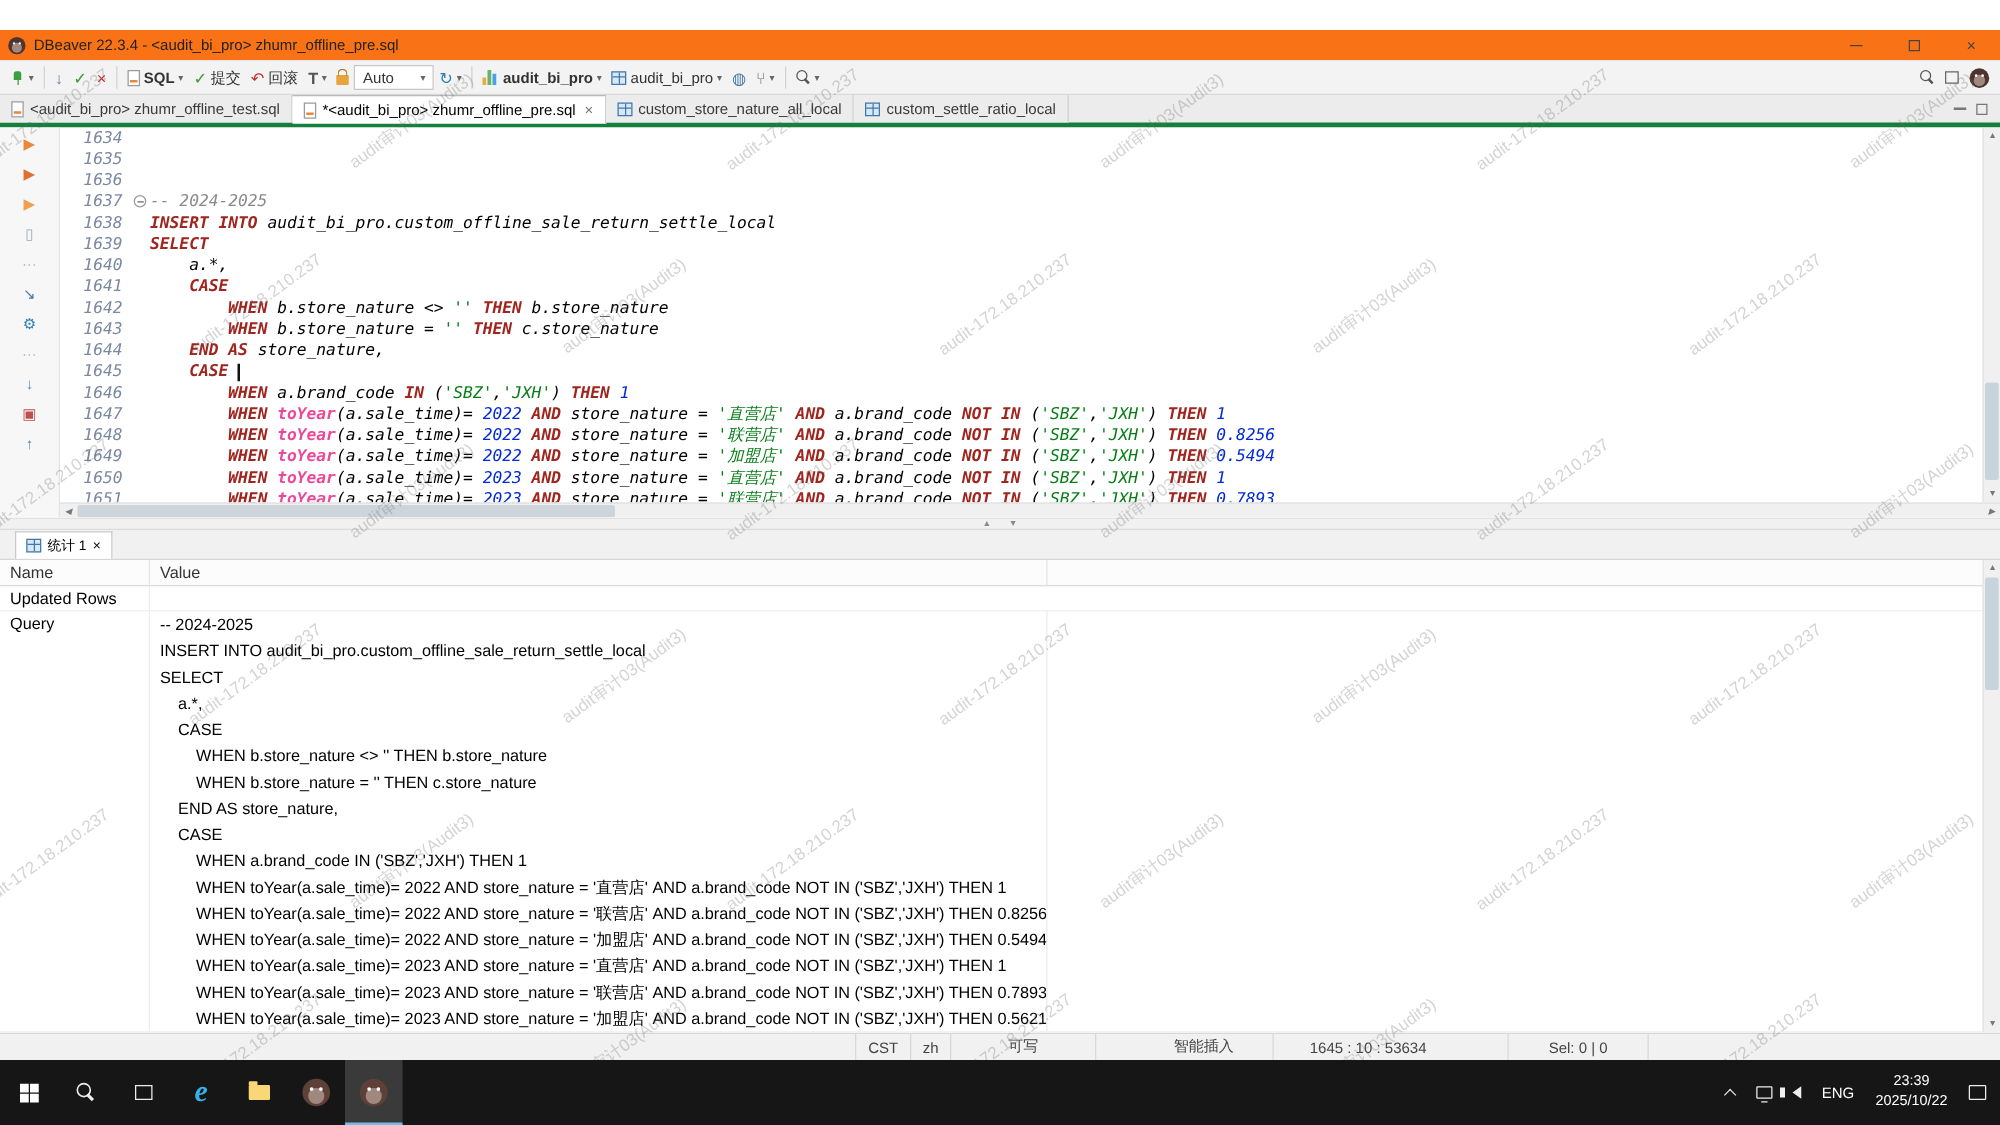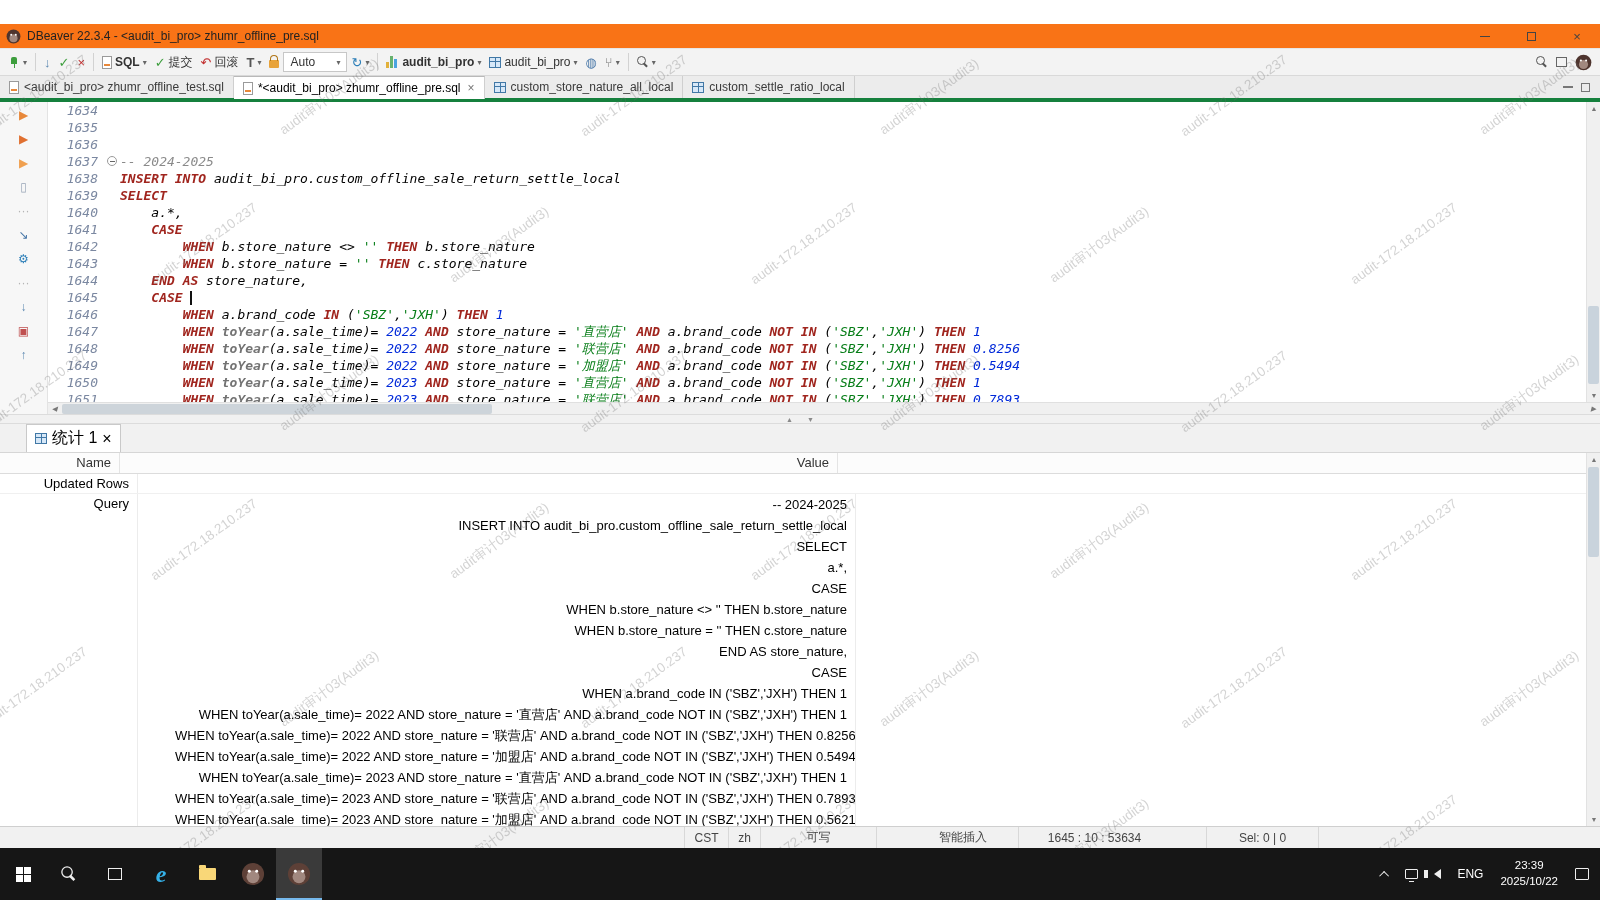--- a/index.html
+++ b/index.html
@@ -60,45 +60,45 @@
   .code-scroll { flex:0 0 300px; display:flex; overflow:hidden; }
   .code-lines { flex:1; font-family:"DejaVu Sans Mono", monospace; font-size:13px; line-height:17px; overflow:hidden; }
   .code-line { display:flex; height:17px; white-space:pre; }
   .ln { flex:0 0 58px; text-align:right; padding-right:8px; color:#7b88a1; }
   .fold-slot { flex:0 0 14px; position:relative; }
   .fold-dot { position:absolute; top:3px; left:1px; width:10px; height:10px; border:1px solid #9a9a9a; border-radius:50%; background:#fff; }
   .fold-dot::after { content:""; position:absolute; left:2px; top:4px; width:5px; height:1px; background:#666; }
   .tok-k { color:#a0251e; font-weight:bold; }
   .tok-s { color:#067d17; }
   .tok-n { color:#0029d9; }
-  .tok-f { color:#737373; font-weight:bold; }
+  .tok-f { color:#ec4899; font-weight:bold; }
   .tok-c { color:#8a8a8a; }
   .tok-p { color:#000; }
   .cursor-caret { display:inline-block; width:2px; height:14px; background:#111; vertical-align:text-bottom; }
 
   .hscrollbar { flex:0 0 12px; background:#f0f0f0; border-top:1px solid #e0e0e0; position:relative; }
   .hthumb { position:absolute; left:14px; top:1px; height:10px; width:430px; background:#cdd4da; border-radius:2px; }
   .hs-arrow { position:absolute; top:0; width:13px; height:12px; display:flex; align-items:center; justify-content:center; font-size:7px; color:#777; }
   .vscrollbar { flex:0 0 14px; background:#f0f0f0; border-left:1px solid #e2e2e2; position:relative; }
   .vthumb { position:absolute; left:1px; width:11px; background:#c9d3dc; border-radius:2px; }
   .vs-arrow { position:absolute; left:0; width:14px; height:13px; display:flex; align-items:center; justify-content:center; font-size:7px; color:#777; }
 
   
   .splitter { flex:0 0 10px; background:#f1f1f1; border-top:1px solid #dcdcdc; border-bottom:1px solid #dcdcdc; display:flex; align-items:center; justify-content:center; gap:14px; color:#8a8a8a; font-size:7px; }
 
   
   .bottom-panel { flex:1 1 auto; display:flex; flex-direction:column; background:#fff; overflow:hidden; position:relative; }
-  .panel-tabbar { flex:0 0 24px; background:#f1f1f1; border-bottom:1px solid #d6d6d6; display:flex; align-items:flex-end; padding-left:26px; font-size:16px; }
+  .panel-tabbar { flex:0 0 24px; background:#f1f1f1; border-bottom:1px solid #d6d6d6; display:flex; align-items:flex-end; padding-left:12px; font-size:11px; }
   .panel-tab { display:flex; align-items:center; gap:5px; background:#fff; border:1px solid #c9c9c9; border-bottom:none; padding:3px 8px; color:#000; }
-  .results-grid { flex:1; overflow:hidden; font-size:13px; position:relative;text-align:right; }
+  .results-grid { flex:1; overflow:hidden; font-size:13px; position:relative; }
   .grid-header { display:flex; height:21px; border-bottom:1px solid #dcdcdc; color:#333; background:#fcfcfc; }
   .hc-name { width:120px; padding:2px 8px; border-right:1px solid #e4e4e4; }
   .hc-value { width:718px; padding:2px 8px; border-right:1px solid #e4e4e4; }
   .grid-row { display:flex; border-bottom:1px solid #f0f0f0; }
-  .name-cell { width:138px; padding:2px 8px; border-right:1px solid #ececec; color:#000; }
+  .name-cell { width:120px; padding:2px 8px; border-right:1px solid #ececec; color:#000; }
   .value-cell { width:718px; border-right:1px solid #ececec; color:#000; }
   .value-line { height:21px; line-height:21px; padding:0 8px; white-space:pre; overflow:hidden; }
   .panel-vscroll { position:absolute; right:0; top:0; bottom:0; width:14px; background:#f0f0f0; border-left:1px solid #e2e2e2; }
   .panel-vthumb { position:absolute; left:1px; top:14px; width:11px; height:90px; background:#c9d3dc; border-radius:2px; }
 
   
   .statusbar { flex:0 0 22px; background:#f1f1f1; border-top:1px solid #cfcfcf; display:flex; align-items:center; font-size:12px; color:#444; }
   .status-item { height:100%; display:flex; align-items:center; justify-content:center; border-left:1px solid #d8d8d8; padding:0 6px; white-space:nowrap; }
   .status-item:nth-child(2){ width:44px; } .status-item:nth-child(3){ width:32px; }
   .status-item:nth-child(4){ width:116px; } .status-item:nth-child(5){ width:142px;padding-left:37px; }

